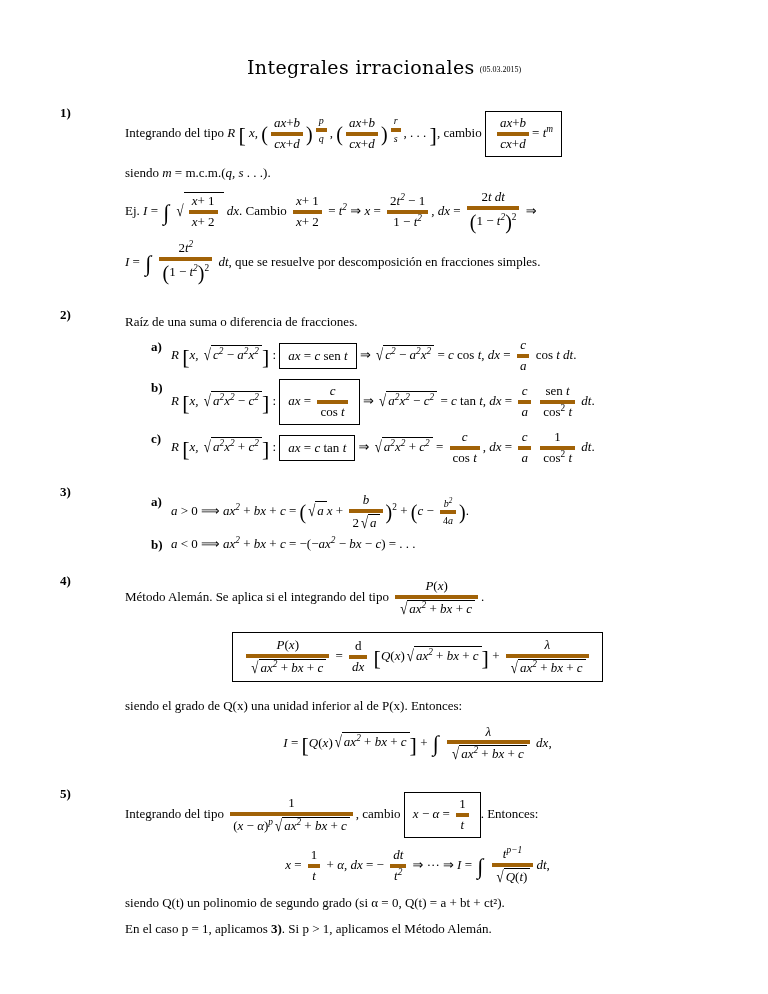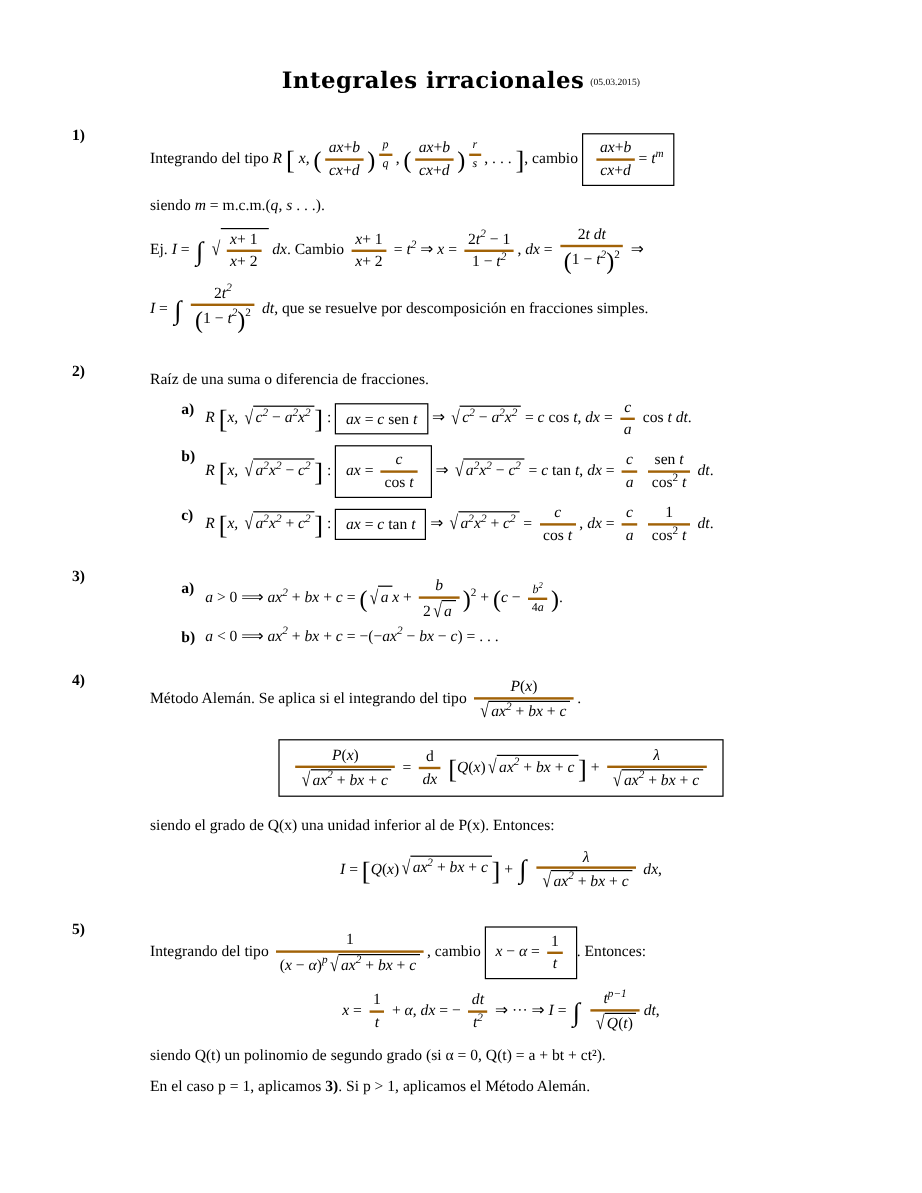--- a/index.html
+++ b/index.html
@@ -22,21 +22,21 @@
     padding: 0;
     box-sizing: border-box;
   }
   .title-row {
     text-align: center;
     margin-top: 56px;
     margin-bottom: 26px;
   }
   .doc-title {
     font-family: "DejaVu Serif", serif;
-    font-weight: bold;
+    font-weight: normal;
     font-size: 19px;
     letter-spacing: 0.4px;
   }
   .doc-date {
     font-size: 8px;
     margin-left: 5px;
     vertical-align: 2px;
     text-align: right;
   }
   .content {
@@ -79,21 +79,21 @@
   .frac {
     display: inline-block;
     vertical-align: middle;
     text-align: center;
     margin: 0 3px;
     line-height: 1.15;
   }
   .frac > .n {
     display: block;
     padding: 0 3px 1px 3px;
-    border-bottom: 2px solid #a16207;
+    border-bottom: 4px solid #a16207;
   }
   .frac > .d {
     display: block;
     padding: 1px 3px 0 3px;
   }
   .sm { font-size: 10px; }
   .xsm { font-size: 8.5px; }
   sup { font-size: 0.72em; vertical-align: super; line-height: 0; }
   .sqrt {
     display: inline-block;

